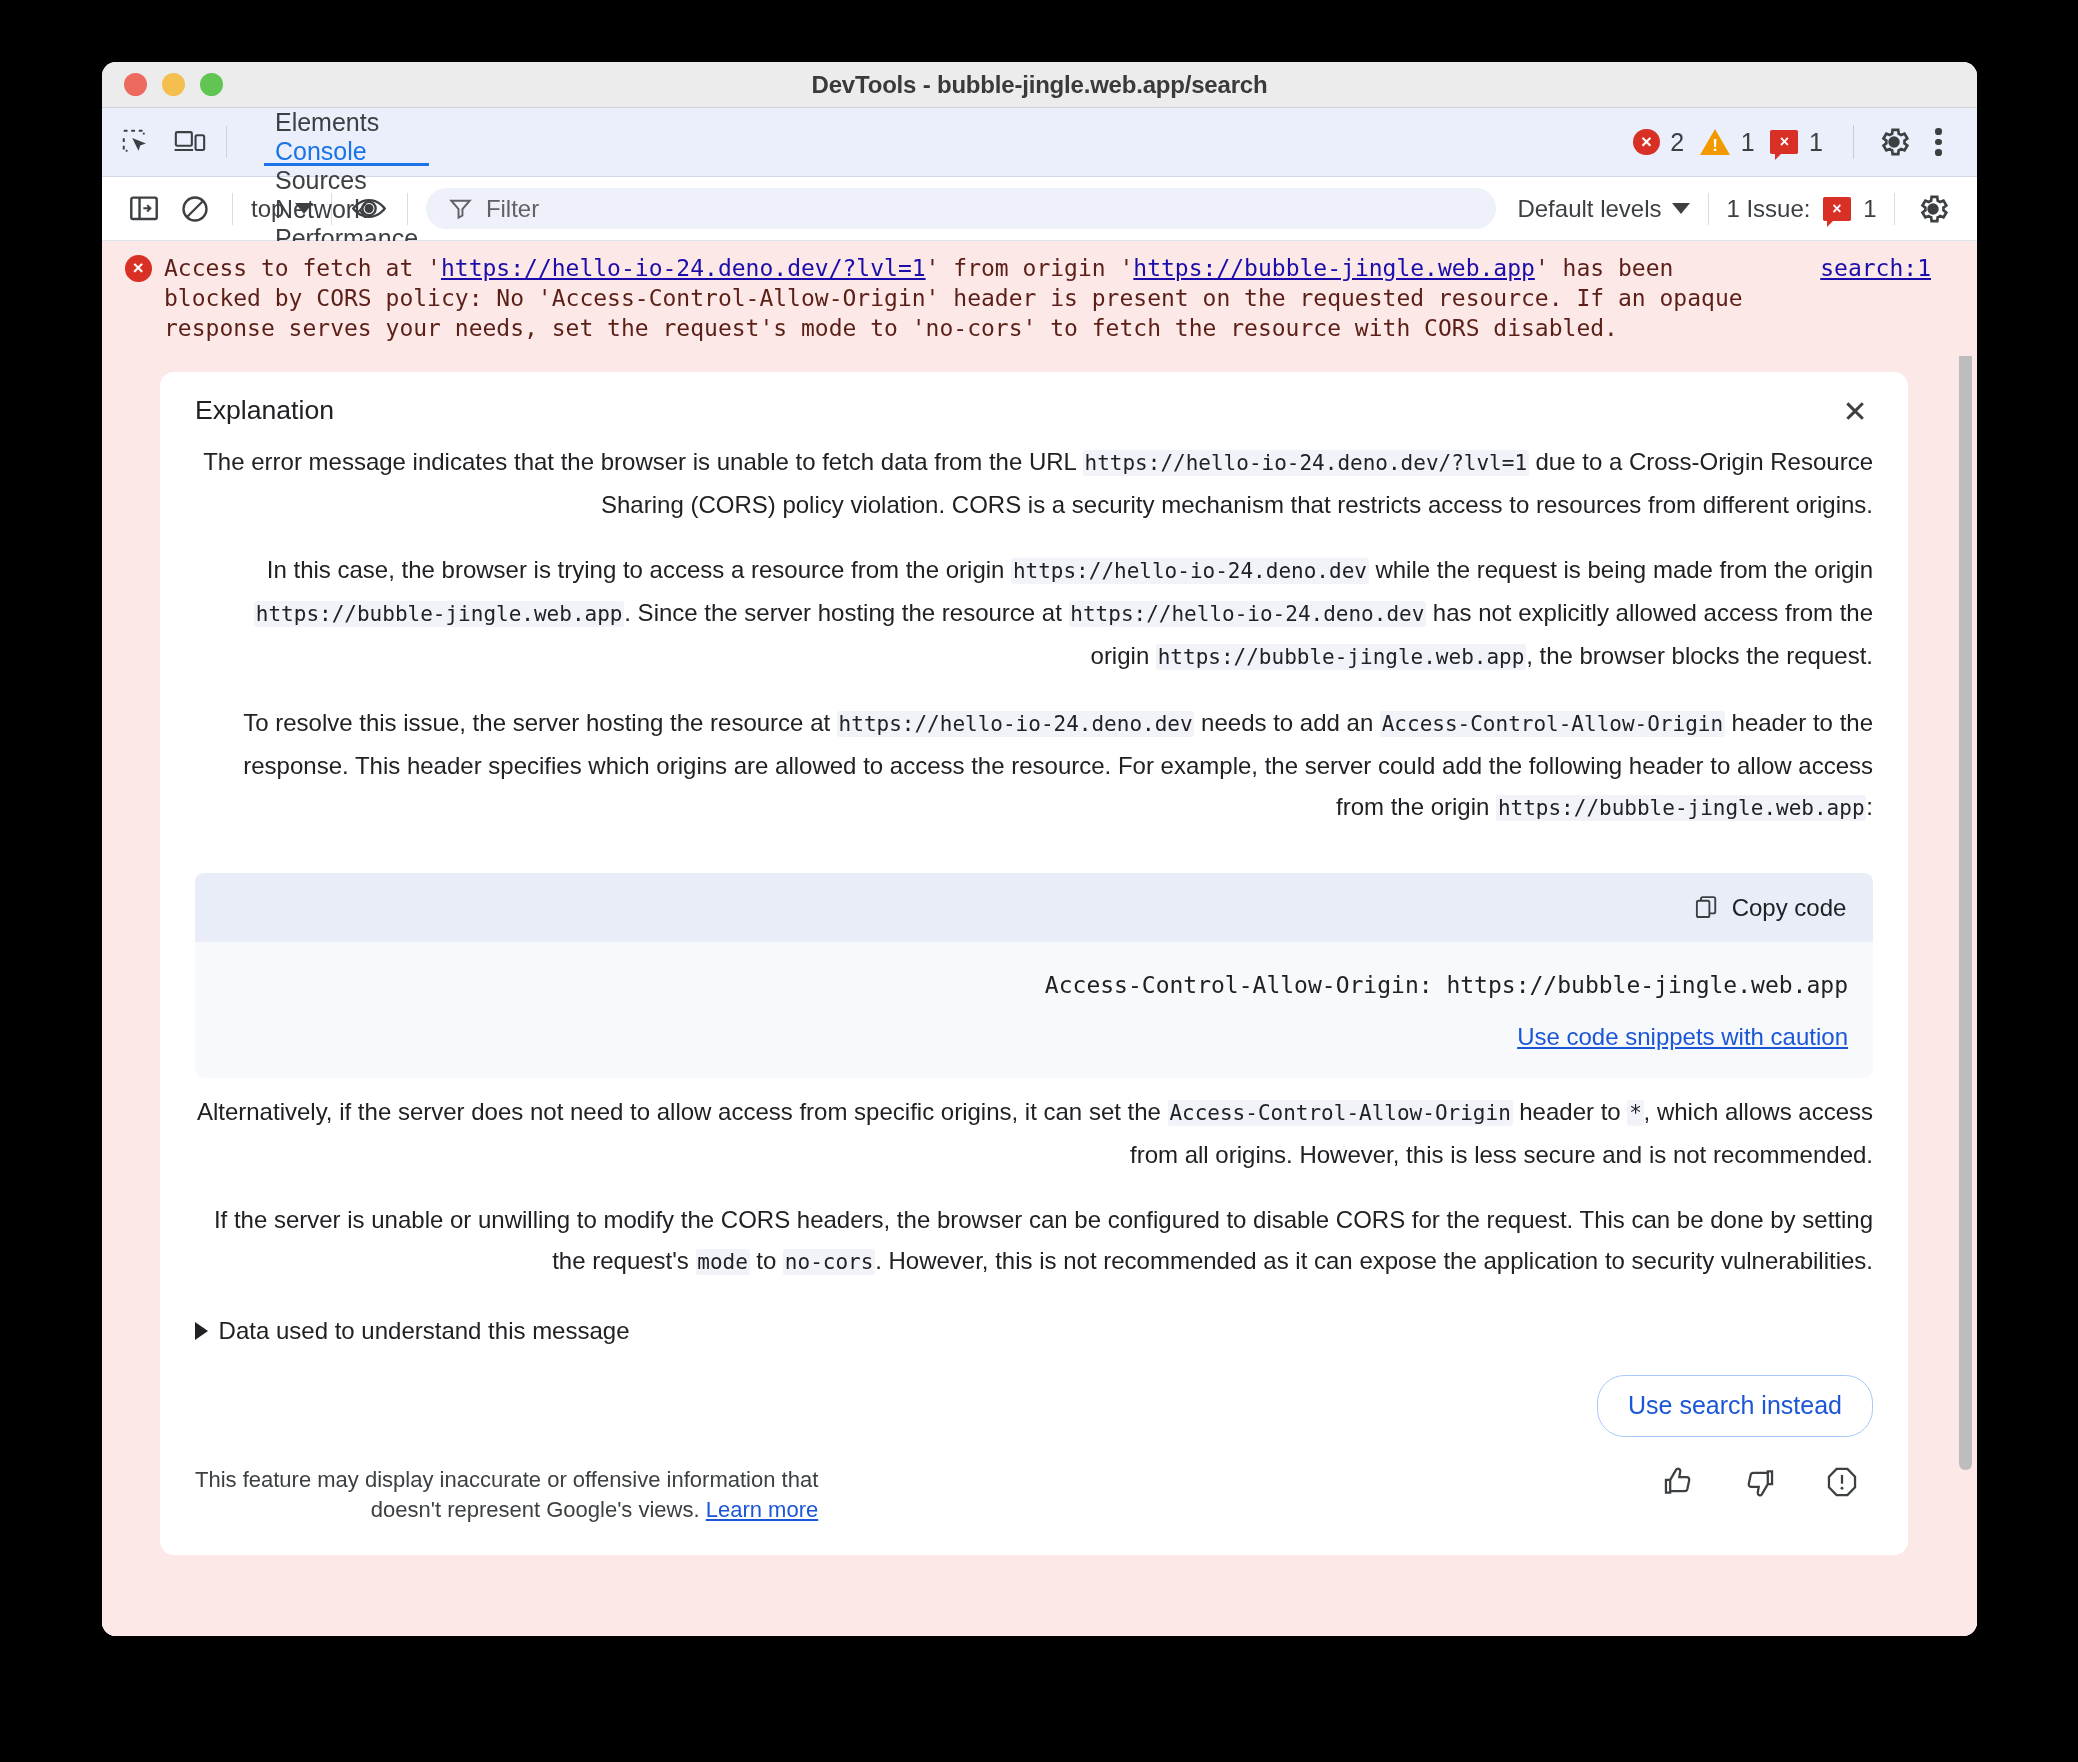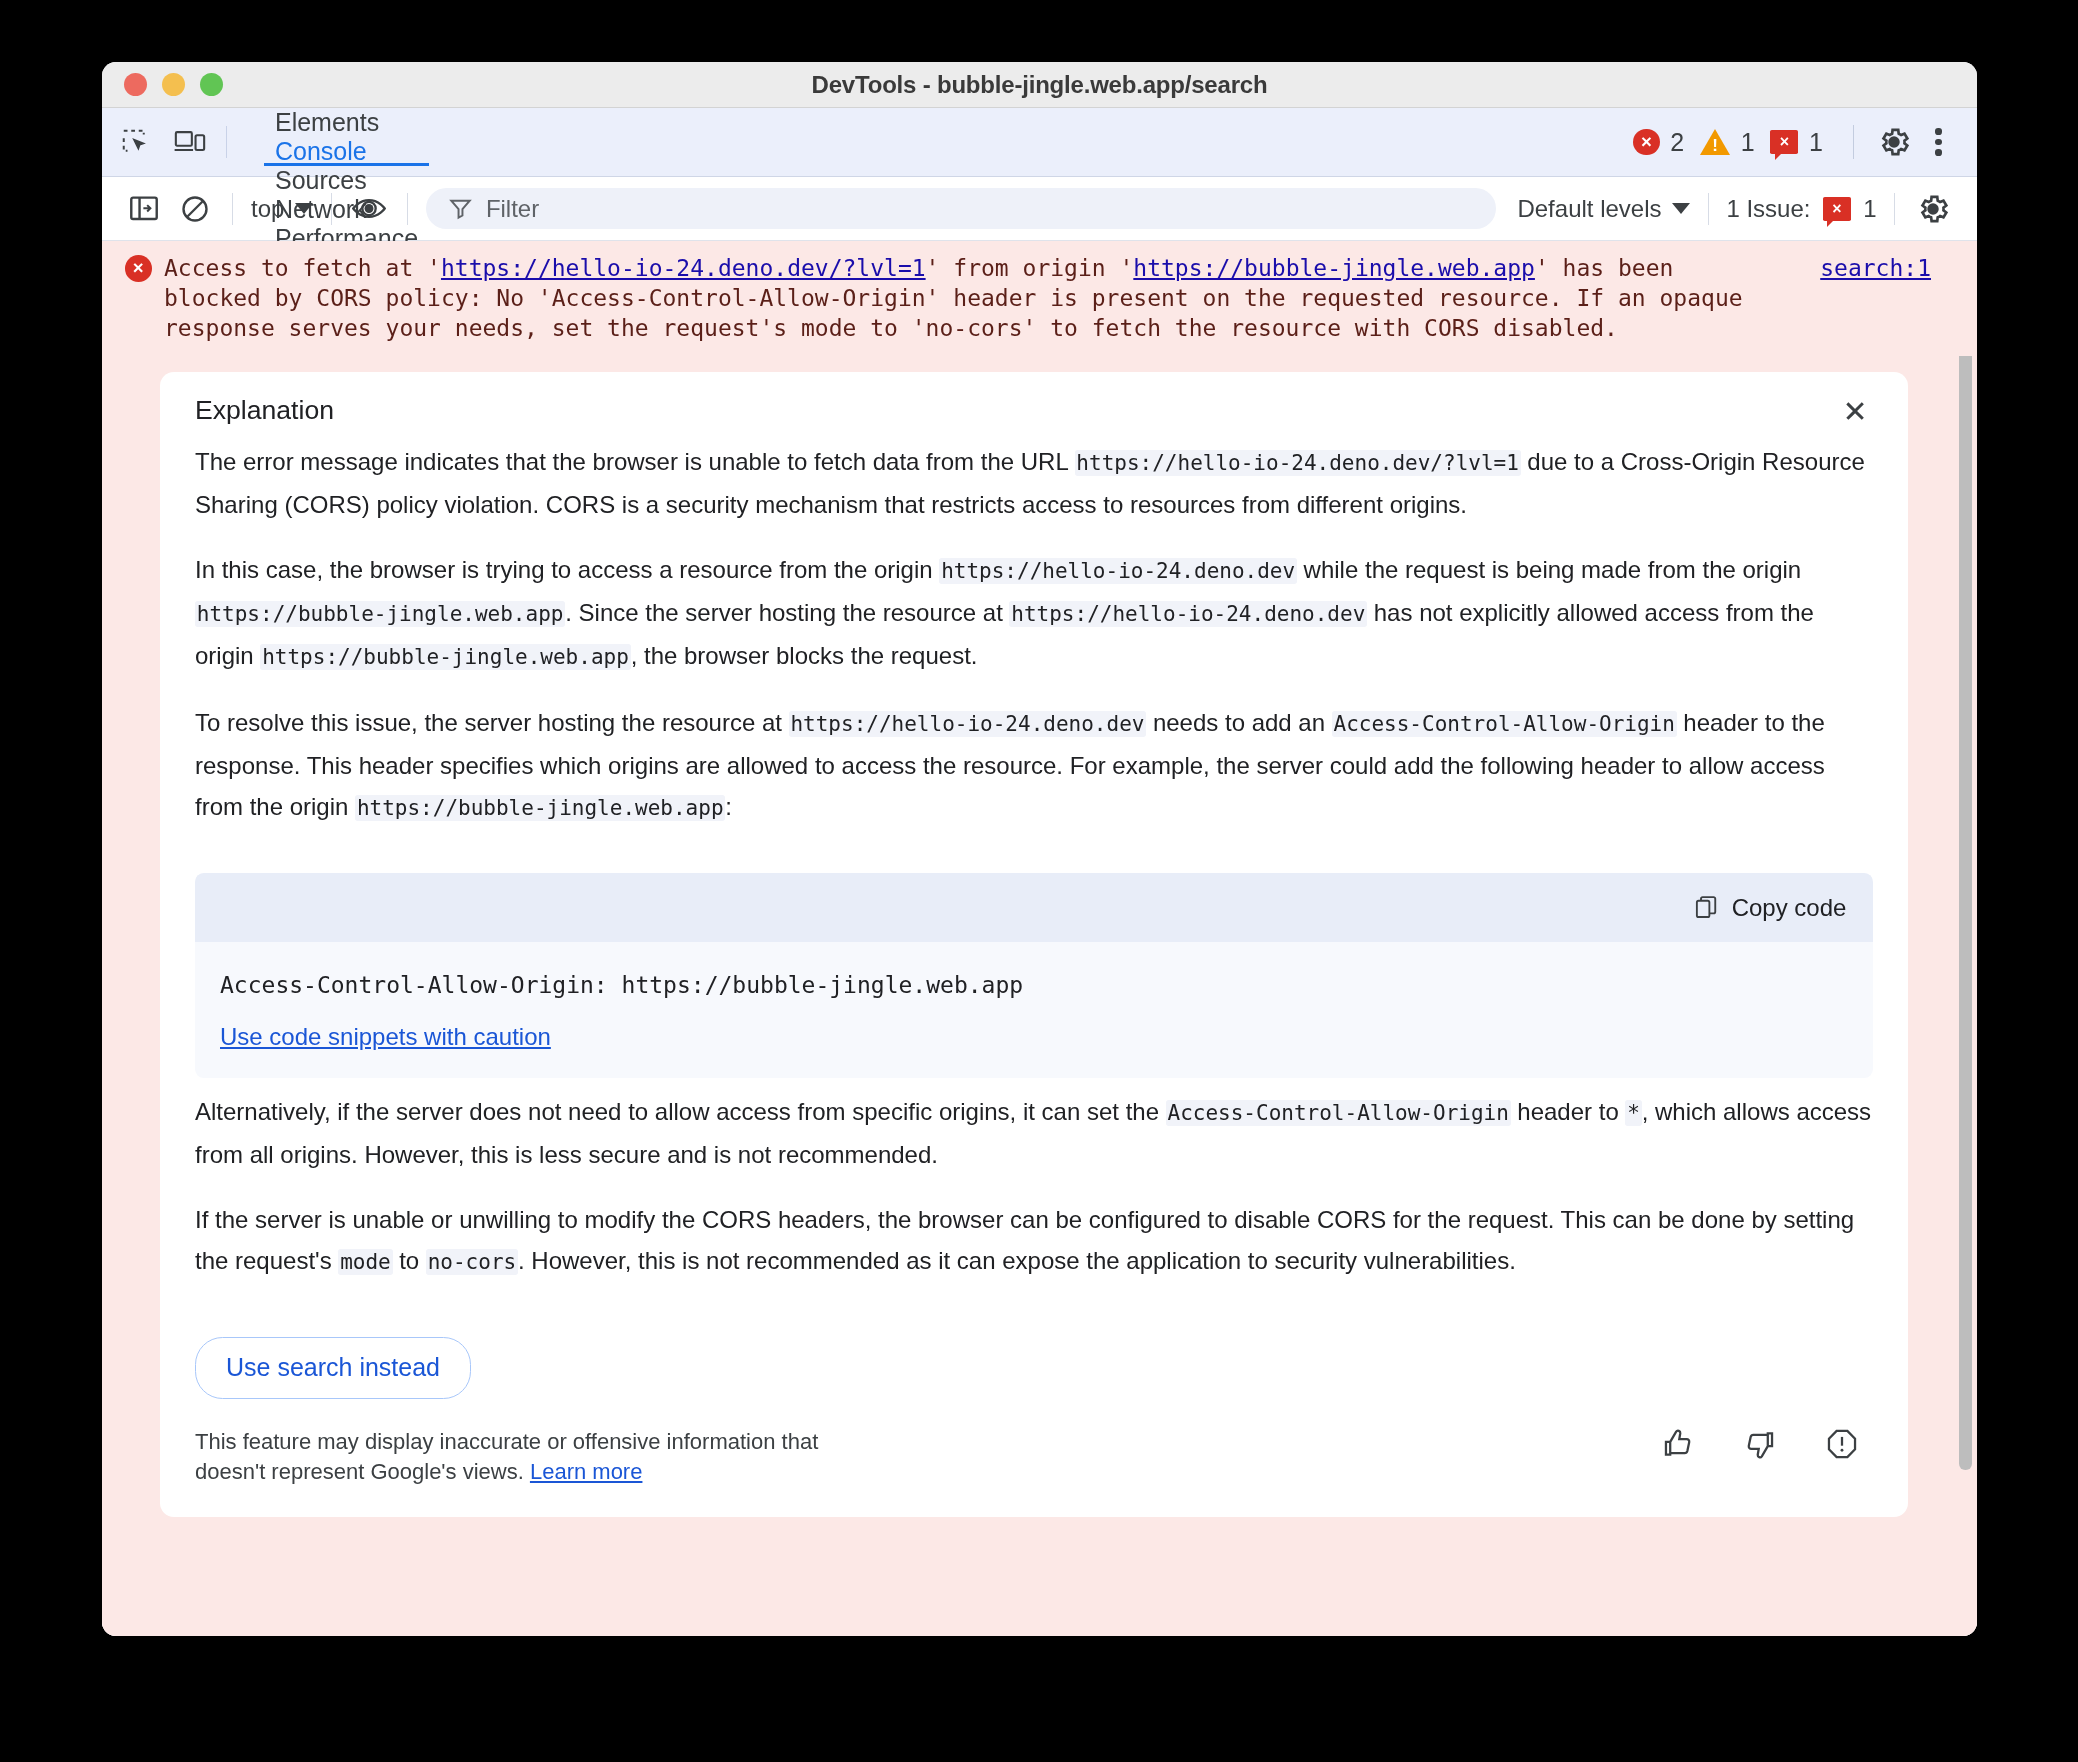--- a/index.html
+++ b/index.html
@@ -172,20 +172,21 @@
     z-index: 0;
   }
   #errcontent { position: relative; z-index: 1; }
   
   #card {
     background: #fff;
     border-radius: 14px;
     margin: 16px 69px 0 58px;
     padding: 23px 35px 30px 35px;
     position: relative;
+    text-align: right;
   }
   #card-header { display: flex; align-items: flex-start; }
   #card-title { font-size: 26.6px; color: #202124; font-weight: 400; }
   #card-close {
     margin-left: auto; font-size: 30px; color: #3c4043; line-height: 1;
     padding: 1.8px 5.3px;
   }
   .para {
     font-size: 24px; line-height: 41px; color: #202124;
     margin-top: 13px;
@@ -418,20 +419,24 @@
           <div id="codeblock-body">
             <div id="codeline">Access-Control-Allow-Origin: https://bubble-jingle.web.app</div>
             <a id="snippet-warn">Use code snippets with caution</a>
           </div>
         </div>
 
         <p class="para"><span>Alternatively, if the server does not need to allow access from specific origins, it can set the </span><code>Access-Control-Allow-Origin</code><span> header to </span><code>*</code><span>, which allows access from all origins. However, this is less secure and is not recommended.</span></p>
 
         <p class="para"><span>If the server is unable or unwilling to modify the CORS headers, the browser can be configured to disable CORS for the request. This can be done by setting the request's </span><code>mode</code><span> to </span><code>no-cors</code><span>. However, this is not recommended as it can expose the application to security vulnerabilities.</span></p>
 
+        <div id="disclosure">
+          <span class="tri"></span>
+          <span>Data used to understand this message</span>
+        </div>
 
         <div id="use-search">Use search instead</div>
 
         <div id="footer">
           <div id="disclaimer">
             <span>This feature may display inaccurate or offensive information that</span><br>
             <span>doesn't represent Google's views. </span><a>Learn more</a>
           </div>
           <div id="feedback">
             <span style="display:flex;">

